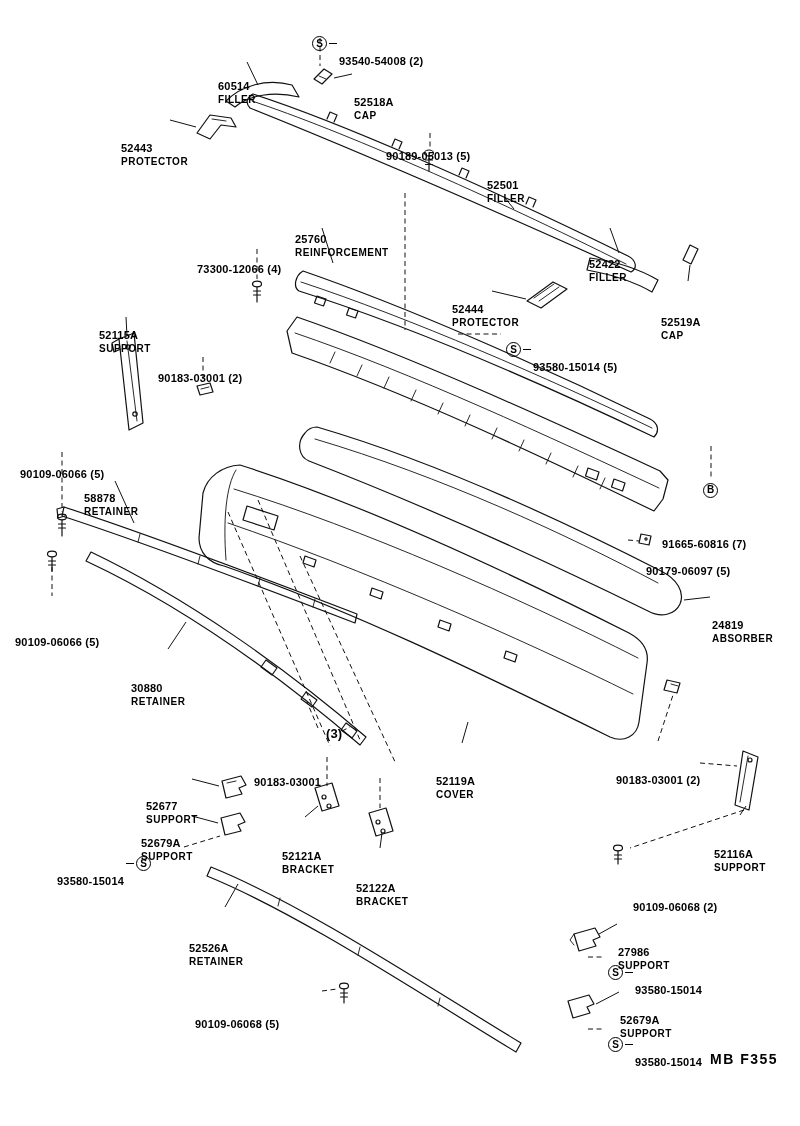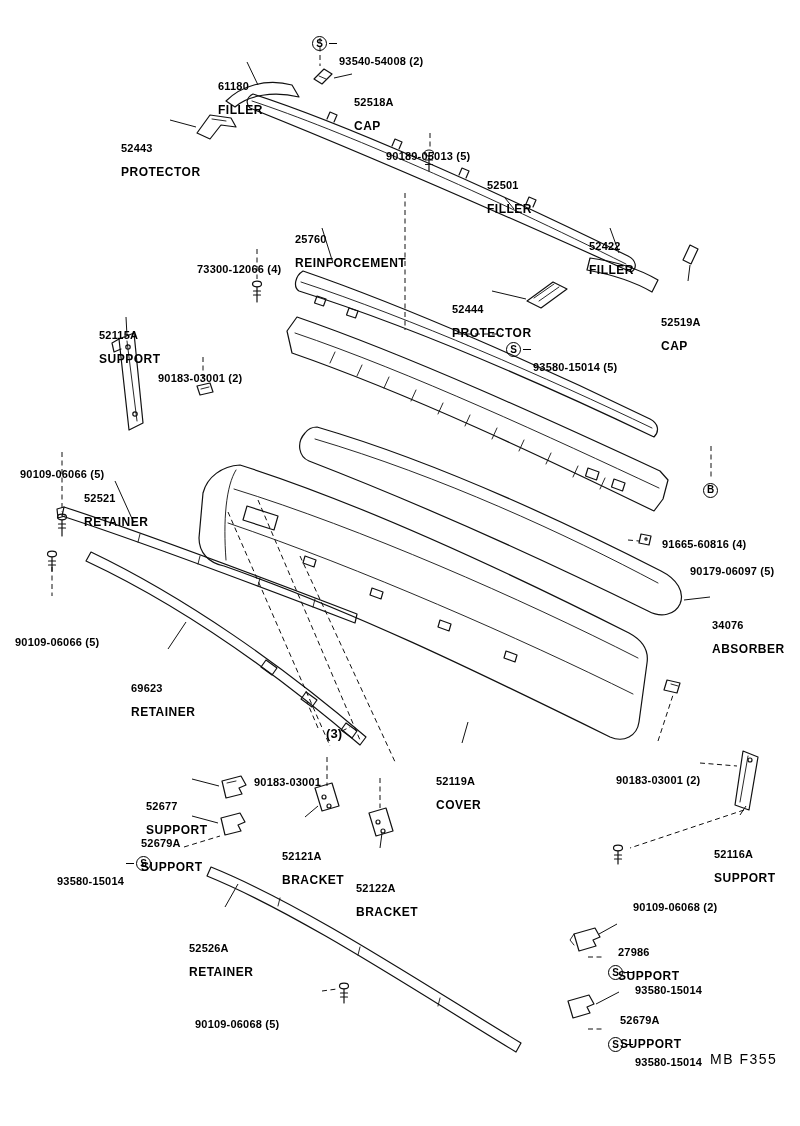--- a/index.html
+++ b/index.html
@@ -2,28 +2,28 @@
 <html><head>
 <meta charset="utf-8">
 <style>
   * { margin:0; padding:0; box-sizing:border-box; }
   html,body { background:#fff; }
   body { font-family:"Liberation Sans", sans-serif; color:#000; }
   .page { position:relative; width:800px; height:1126px; background:#fff; overflow:hidden; }
   svg.art { position:absolute; left:0; top:0; }
   .lbl { position:absolute; white-space:nowrap; }
   .pn { font-size:11px; font-weight:700; letter-spacing:.2px; line-height:1.05;margin-top:36px; }
-  .pd { font-size:12px; font-weight:700; letter-spacing:.5px; line-height:1.25; margin-top:10px; }
+  .pd { font-size:10px; font-weight:700; letter-spacing:.5px; line-height:1.25; margin-top:1px; }
   .qty { font-size:13px; font-weight:700; text-align:right; padding-right:14px; line-height:1.1; }
   .row { display:flex; align-items:center; }
   .sym { display:inline-flex; align-items:center; justify-content:center;
          width:15px; height:15px; border:1.5px solid #000; border-radius:50%;
          font-size:10px; font-weight:700; flex:0 0 auto; line-height:1; }
   .dash { width:8px; height:0; border-top:1.6px solid #000; margin:0 2px; flex:0 0 auto; }
-  .footer { font-size:14px; font-weight:400; letter-spacing:1.5px;text-align:right; }
+  .footer { font-size:14px; font-weight:700; letter-spacing:1.5px;text-align:right; }
 </style>
 </head>
 <body>
 
 <div class="page">
 
   <svg class="art" width="800" height="1126" viewBox="0 0 800 1126">
     <g fill="none" stroke="#111" stroke-width="1.2" stroke-linecap="round" stroke-linejoin="round">
 
       <g>
@@ -232,21 +232,21 @@
     </g>
   </svg>
 
   <div class="lbl row" style="left:312px;top:20px">
     <span class="sym">S</span>
     <span class="dash"></span>
     <span class="pn">93540-54008 (2)</span>
   </div>
 
   <div class="lbl" style="left:218px;top:45px">
-    <div class="pn">61180</div>
+    <div class="pn">60514</div>
     <div class="pd">FILLER</div>
   </div>
 
   <div class="lbl" style="left:354px;top:61px">
     <div class="pn">52518A</div>
     <div class="pd">CAP</div>
   </div>
 
   <div class="lbl" style="left:121px;top:107px">
     <div class="pn">52443</div>
@@ -264,21 +264,21 @@
 
   <div class="lbl" style="left:295px;top:198px">
     <div class="pn">25760</div>
     <div class="pd">REINFORCEMENT</div>
   </div>
 
   <div class="lbl" style="left:197px;top:228px">
     <div class="pn">73300-12066 (4)</div>
   </div>
 
-  <div class="lbl" style="left:589px;top:205px">
+  <div class="lbl" style="left:589px;top:223px">
     <div class="pn">52422</div>
     <div class="pd">FILLER</div>
   </div>
 
   <div class="lbl" style="left:452px;top:268px">
     <div class="pn">52444</div>
     <div class="pd">PROTECTOR</div>
   </div>
 
   <div class="lbl" style="left:661px;top:281px">
@@ -299,47 +299,47 @@
     <span class="sym">S</span>
     <span class="dash"></span>
     <span class="pn">93580-15014 (5)</span>
   </div>
 
   <div class="lbl" style="left:20px;top:433px">
     <div class="pn">90109-06066 (5)</div>
   </div>
 
   <div class="lbl" style="left:84px;top:457px">
-    <div class="pn">52521</div>
+    <div class="pn">58878</div>
     <div class="pd">RETAINER</div>
   </div>
 
   <div class="lbl" style="left:703px;top:479px">
     <span class="sym">B</span>
   </div>
 
   <div class="lbl" style="left:662px;top:503px">
-    <div class="pn">91665-60816 (4)</div>
-  </div>
-
-  <div class="lbl" style="left:690px;top:530px">
+    <div class="pn">91665-60816 (7)</div>
+  </div>
+
+  <div class="lbl" style="left:646px;top:530px">
     <div class="pn">90179-06097 (5)</div>
   </div>
 
   <div class="lbl" style="left:712px;top:584px">
-    <div class="pn">34076</div>
+    <div class="pn">24819</div>
     <div class="pd">ABSORBER</div>
   </div>
 
   <div class="lbl" style="left:15px;top:601px">
     <div class="pn">90109-06066 (5)</div>
   </div>
 
   <div class="lbl" style="left:131px;top:647px">
-    <div class="pn">69623</div>
+    <div class="pn">30880</div>
     <div class="pd">RETAINER</div>
   </div>
 
   <div class="lbl" style="left:254px;top:727px;width:102px">
     <div class="qty">(3)</div>
     <div class="pn">90183-03001</div>
   </div>
 
   <div class="lbl" style="left:436px;top:740px">
     <div class="pn">52119A</div>

